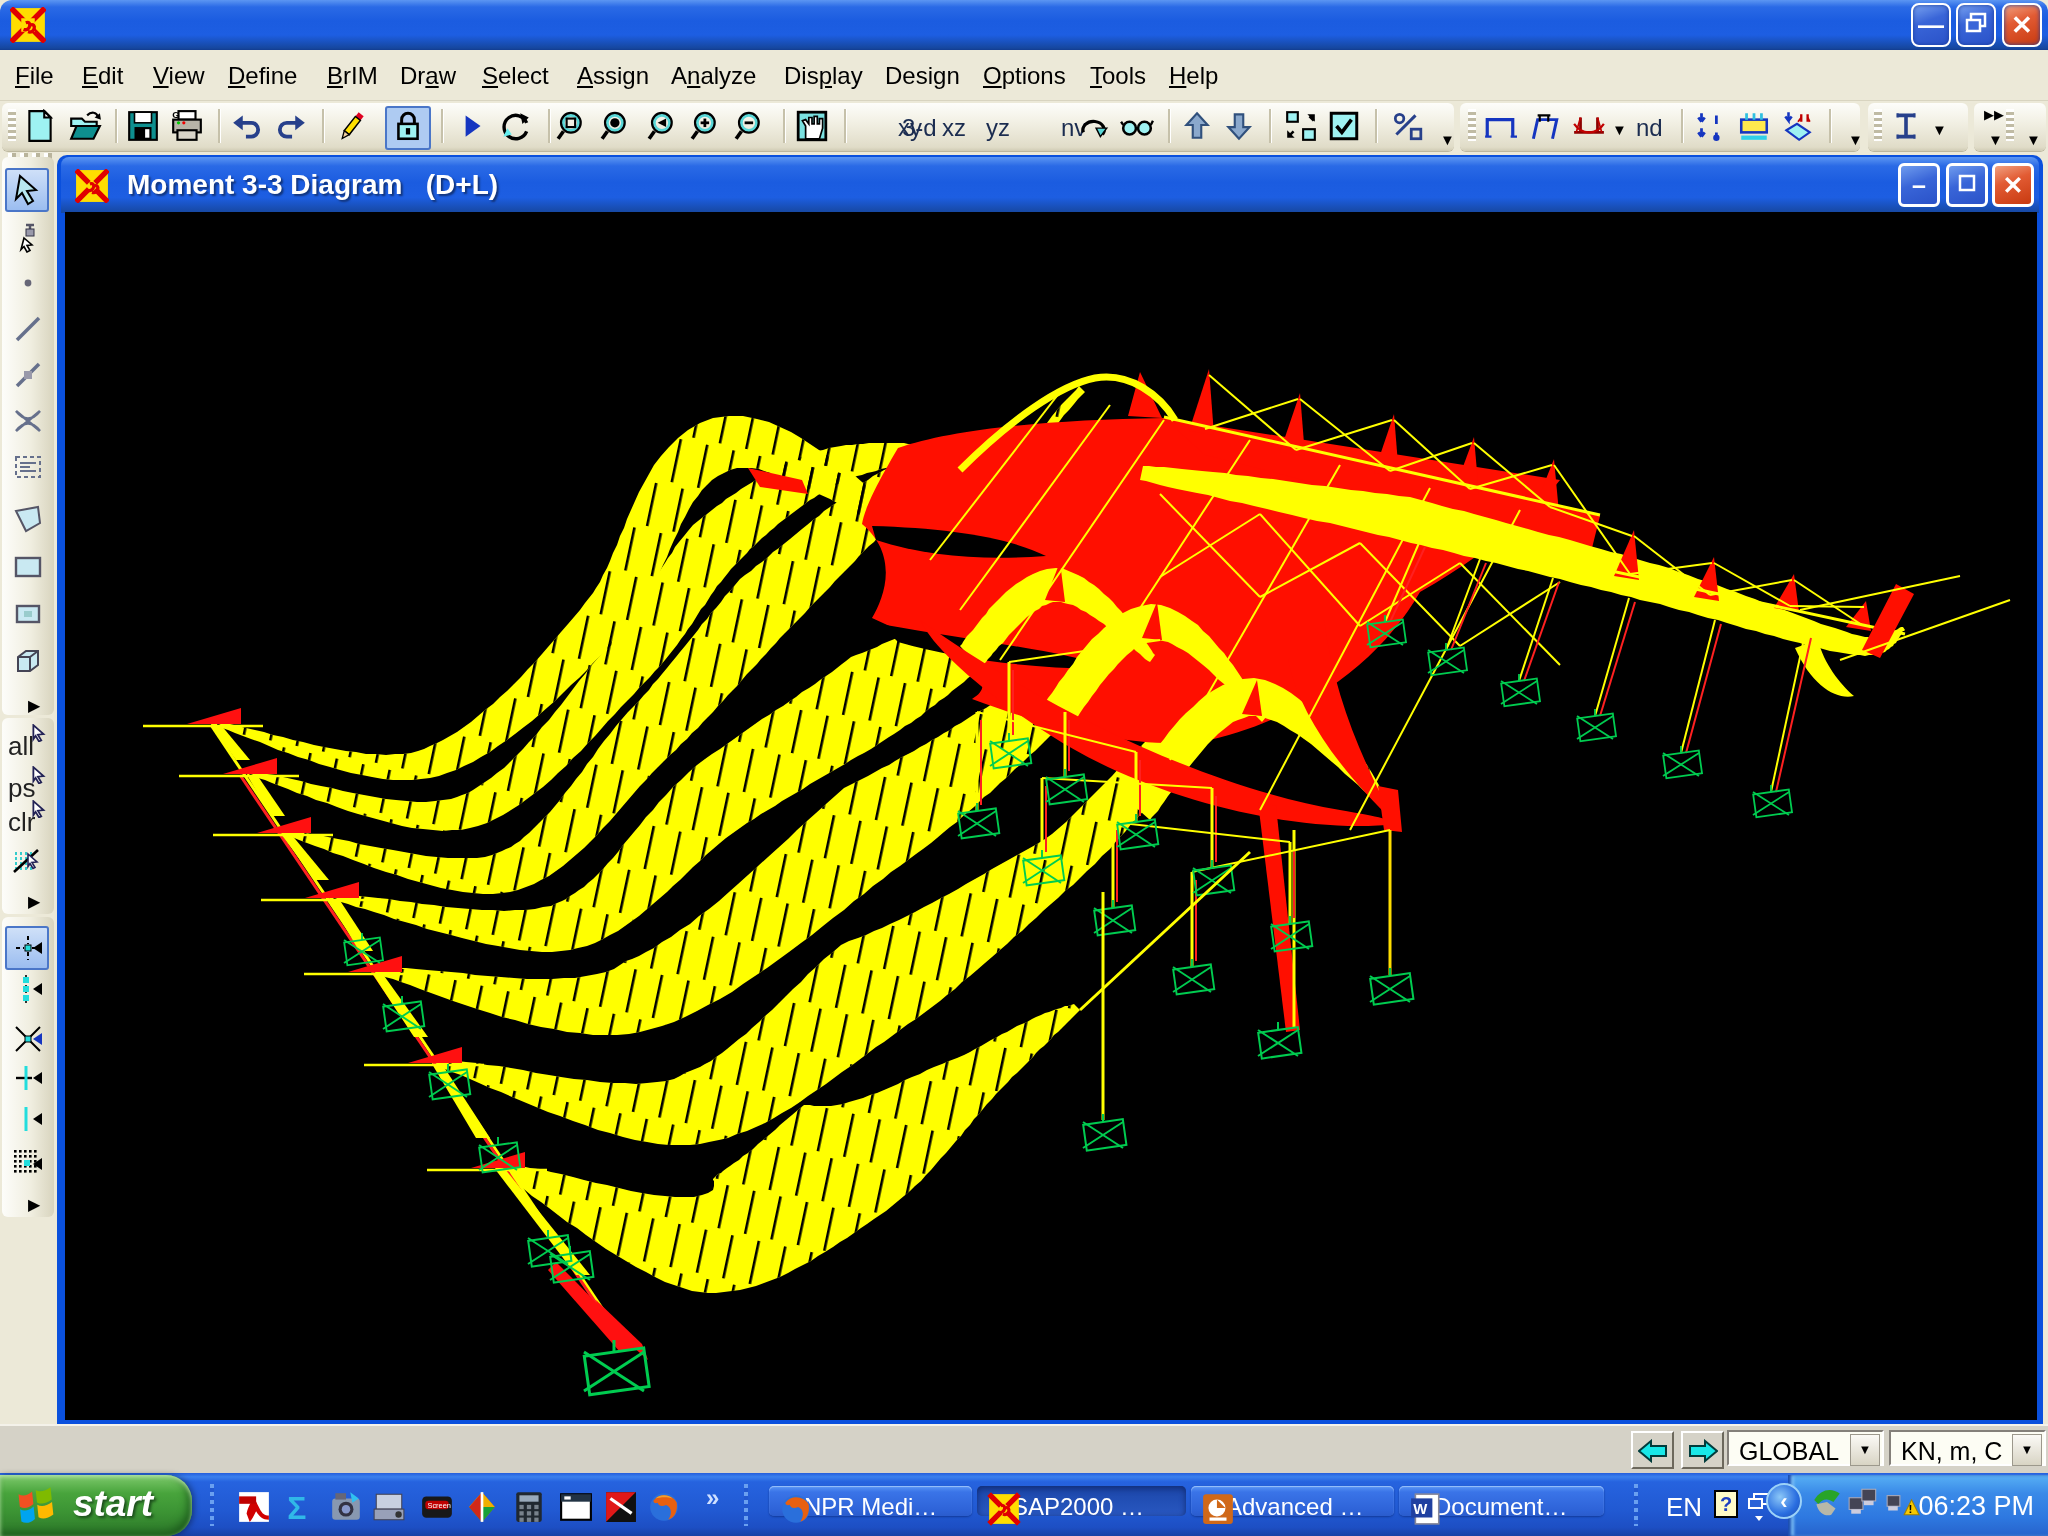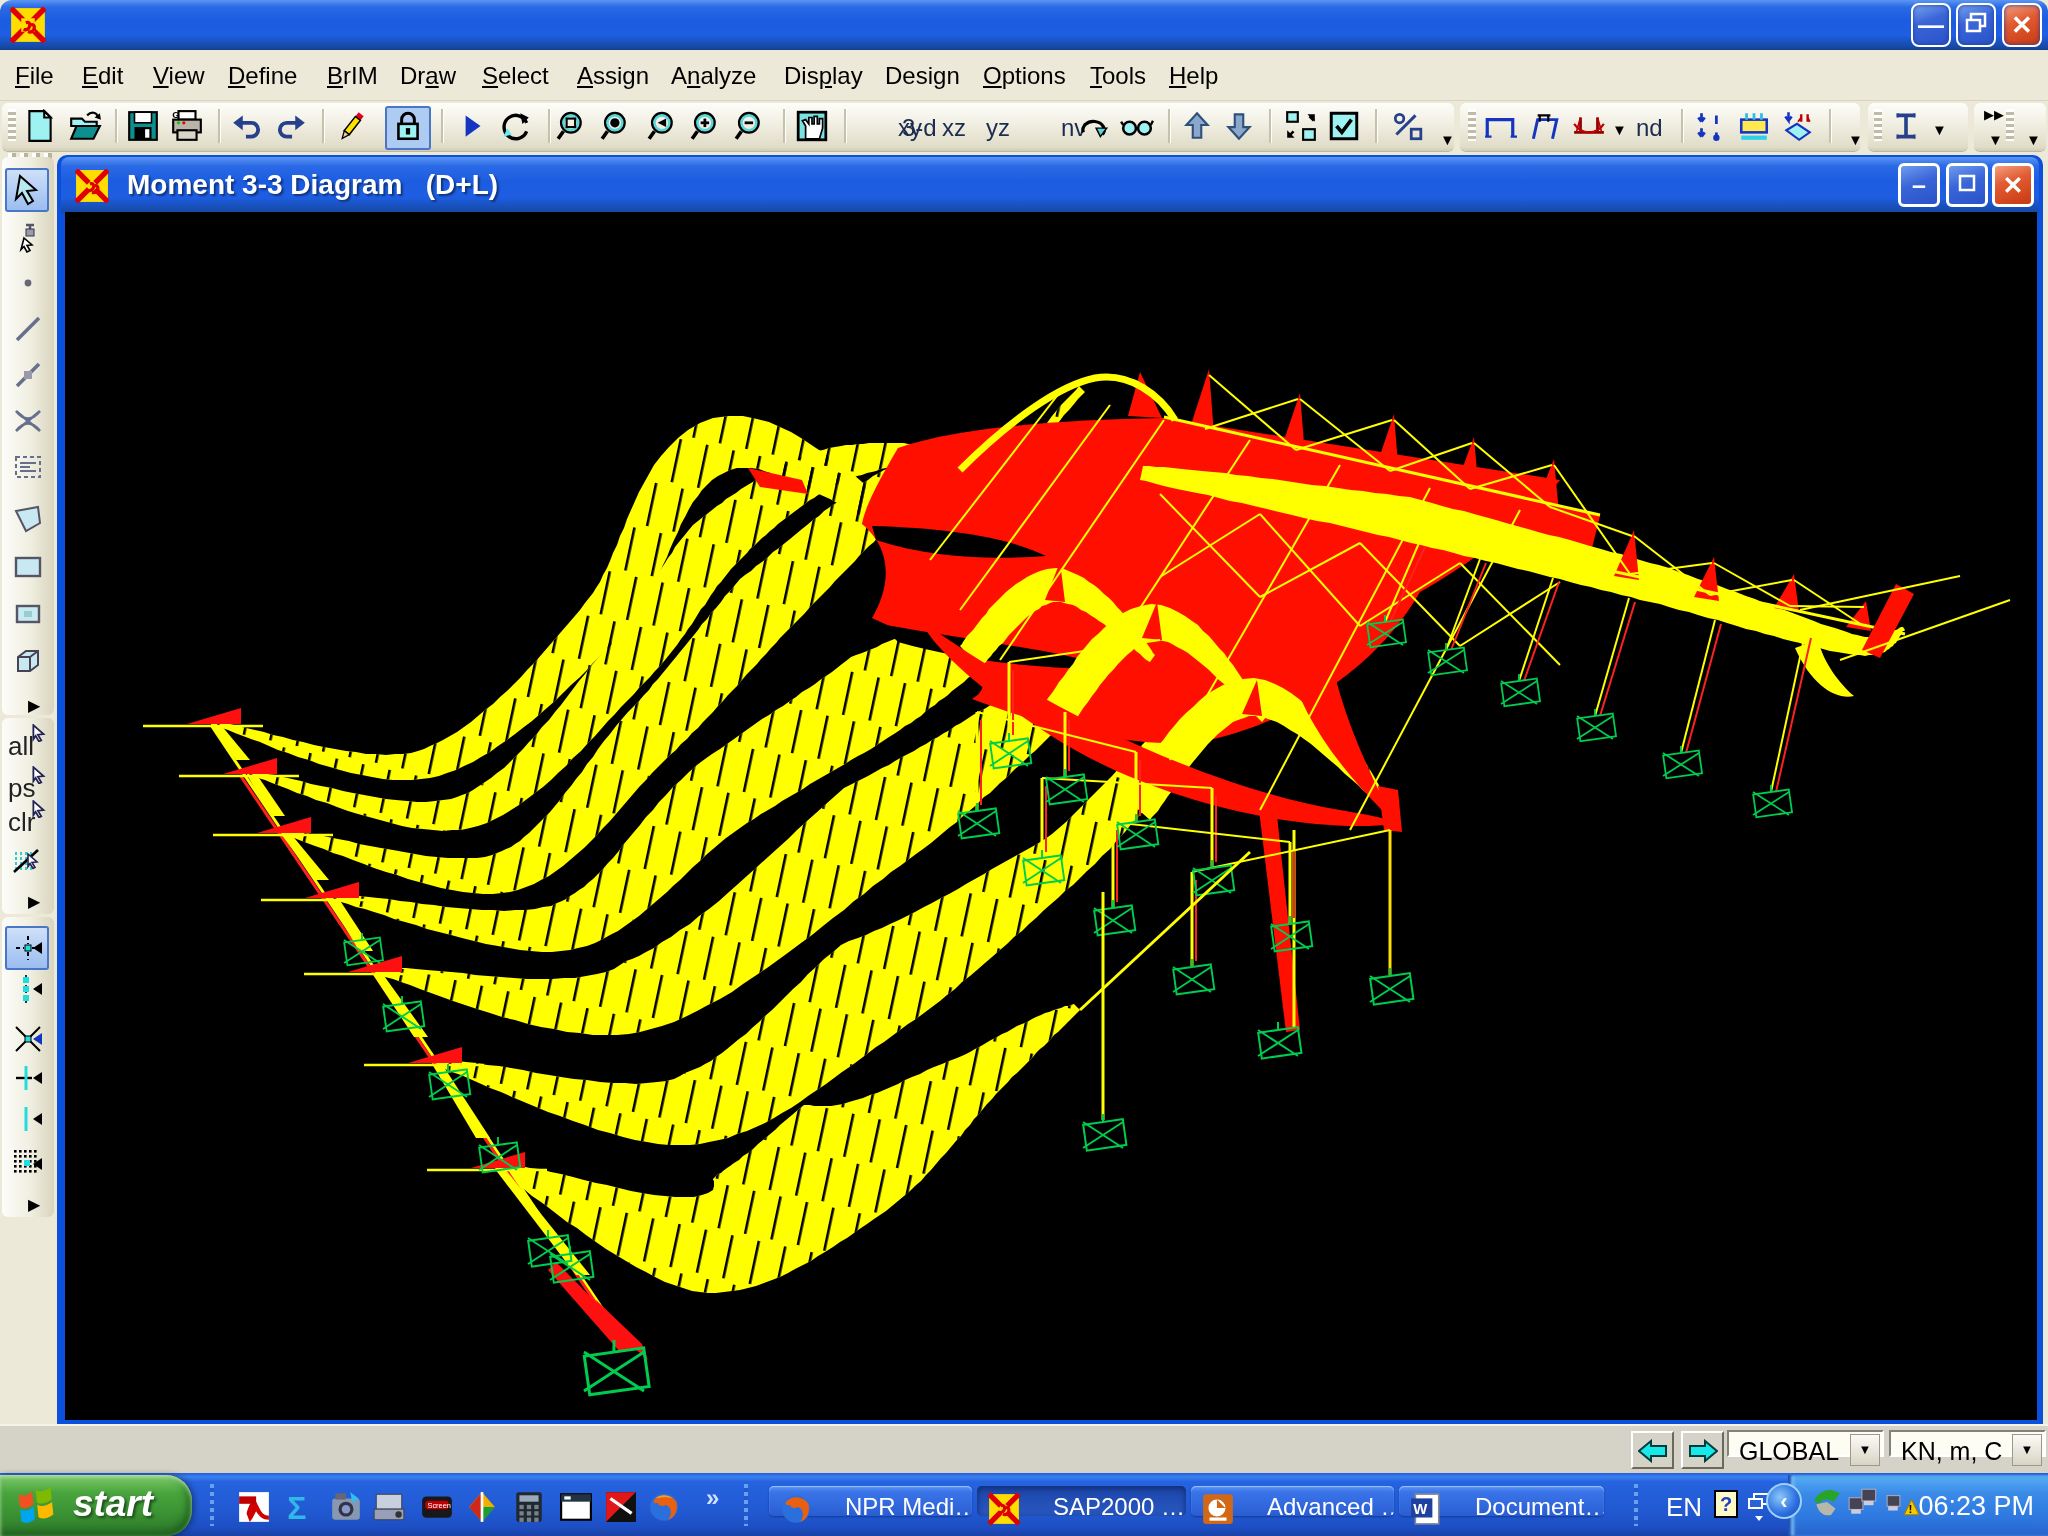--- a/index.html
+++ b/index.html
@@ -28,35 +28,35 @@
 #ititle {position:absolute;left:4px;top:2px;width:1978px;height:56px;border-radius:8px 8px 0 0;
  background:linear-gradient(180deg,#5c96f2 0%,#2a6ae6 16%,#1b5ce0 45%,#1d5ee2 72%,#16479f 100%)}
 #ititle .txt {position:absolute;left:66px;top:12px;color:#fff;font-size:28px;font-weight:bold;text-shadow:2px 2px 2px #12347a;white-space:pre}
 .iwbtn {position:absolute;top:6px;width:42px;height:44px;border-radius:6px;border:3px solid #fff;
  background:linear-gradient(160deg,#6f9cee 0%,#3965d8 45%,#2a52c8 100%);color:#fff;text-align:center;line-height:38px;font-size:25px;font-weight:bold}
 #statusbar {position:absolute;left:0;top:1424px;width:2048px;height:49px;background:#d5d2c7;border-top:2px solid #f4f2ea}
 #statusbar .msg {position:absolute;left:18px;top:12px;font-size:25px;color:#000}
 .sbtn {position:absolute;top:5px;width:43px;height:38px;background:#d5d2c7;
  border-top:2px solid #fff;border-left:2px solid #fff;border-right:2px solid #6c685c;border-bottom:2px solid #6c685c;
  text-align:center;line-height:34px;font-size:26px;color:#00dede;text-shadow:0 0 1px #004444}
-.combo {position:absolute;top:4px;height:27px;background:#fdfdf4;
+.combo {position:absolute;top:4px;height:36px;background:#fdfdf4;
  border-top:2px solid #84807a;border-left:2px solid #84807a;border-right:2px solid #fff;border-bottom:2px solid #fff;
  font-size:25px;color:#000;padding:5px 0 0 10px}
 .cbtn {position:absolute;right:2px;top:2px;width:30px;height:32px;background:linear-gradient(180deg,#fbfaf6,#d8d4c4);
  border:1px solid #9c988c;text-align:center;line-height:30px;font-size:13px;color:#000}
 #taskbar {position:absolute;left:0;top:1473px;width:2048px;height:63px;
  background:linear-gradient(180deg,#245edc 0%,#3a80ee 6%,#2663df 14%,#2159d2 60%,#1d4fc4 86%,#1941a5 100%);}
 #startbtn {position:absolute;left:0;top:1475px;width:192px;height:61px;border-radius:0 26px 26px 0;
  background:linear-gradient(180deg,#7eca6c 0%,#48a43c 30%,#3c9434 60%,#2c7829 100%);
  box-shadow:inset 0 2px 4px #b8e8a8, inset -4px -4px 8px #1d5c1d, 2px 0 6px rgba(0,0,0,.4);
  color:#fff;font-size:37px;font-weight:bold;font-style:italic;text-align:center;line-height:58px;text-shadow:2px 2px 3px #1a4a1a}
 .qlsep {position:absolute;top:1484px;width:4px;height:42px;background:repeating-linear-gradient(180deg,#6aa0f0 0 4px,#2258d0 4px 8px)}
 .task {position:absolute;top:1486px;height:30px;border-radius:5px;font-size:24px;color:#fff;
  background:linear-gradient(180deg,#5a95f5 0%,#3a74e8 20%,#2e63d8 80%,#2a5ccd 100%);box-shadow:inset 0 1px 1px #9cc2fa,0 1px 2px #123a9a;
- padding:7px 0 0 76px;white-space:nowrap;overflow:hidden}
+ padding:7px 0 0 35px;white-space:nowrap;overflow:hidden}
 .task.pressed {background:linear-gradient(180deg,#1c46a8 0%,#2351b8 60%,#2a58c0 100%);box-shadow:inset 0 2px 6px #102a70}
 #tray {position:absolute;left:1788px;top:1475px;width:260px;height:61px;
  background:linear-gradient(180deg,#57b0f5 0%,#3a8ae8 30%,#2e78e0 70%,#2663cc 100%);box-shadow:inset 3px 0 3px #1a4cb0, inset 6px 0 3px #7ec2f8}
 #tray .clock {position:absolute;right:14px;top:16px;color:#fff;font-size:27px}
 </style></head><body>
 
 <div id="titlebar">
  <svg style="position:absolute;left:10px;top:7px" width="36" height="36" viewBox="0 0 32 32">
   <rect x="1" y="1" width="30" height="30" fill="#ffdd00"></rect>
   <path d="M1 1l12 12M31 1L19 13M1 31l12-12M31 31L19 19" stroke="#e00000" stroke-width="5"></path>

